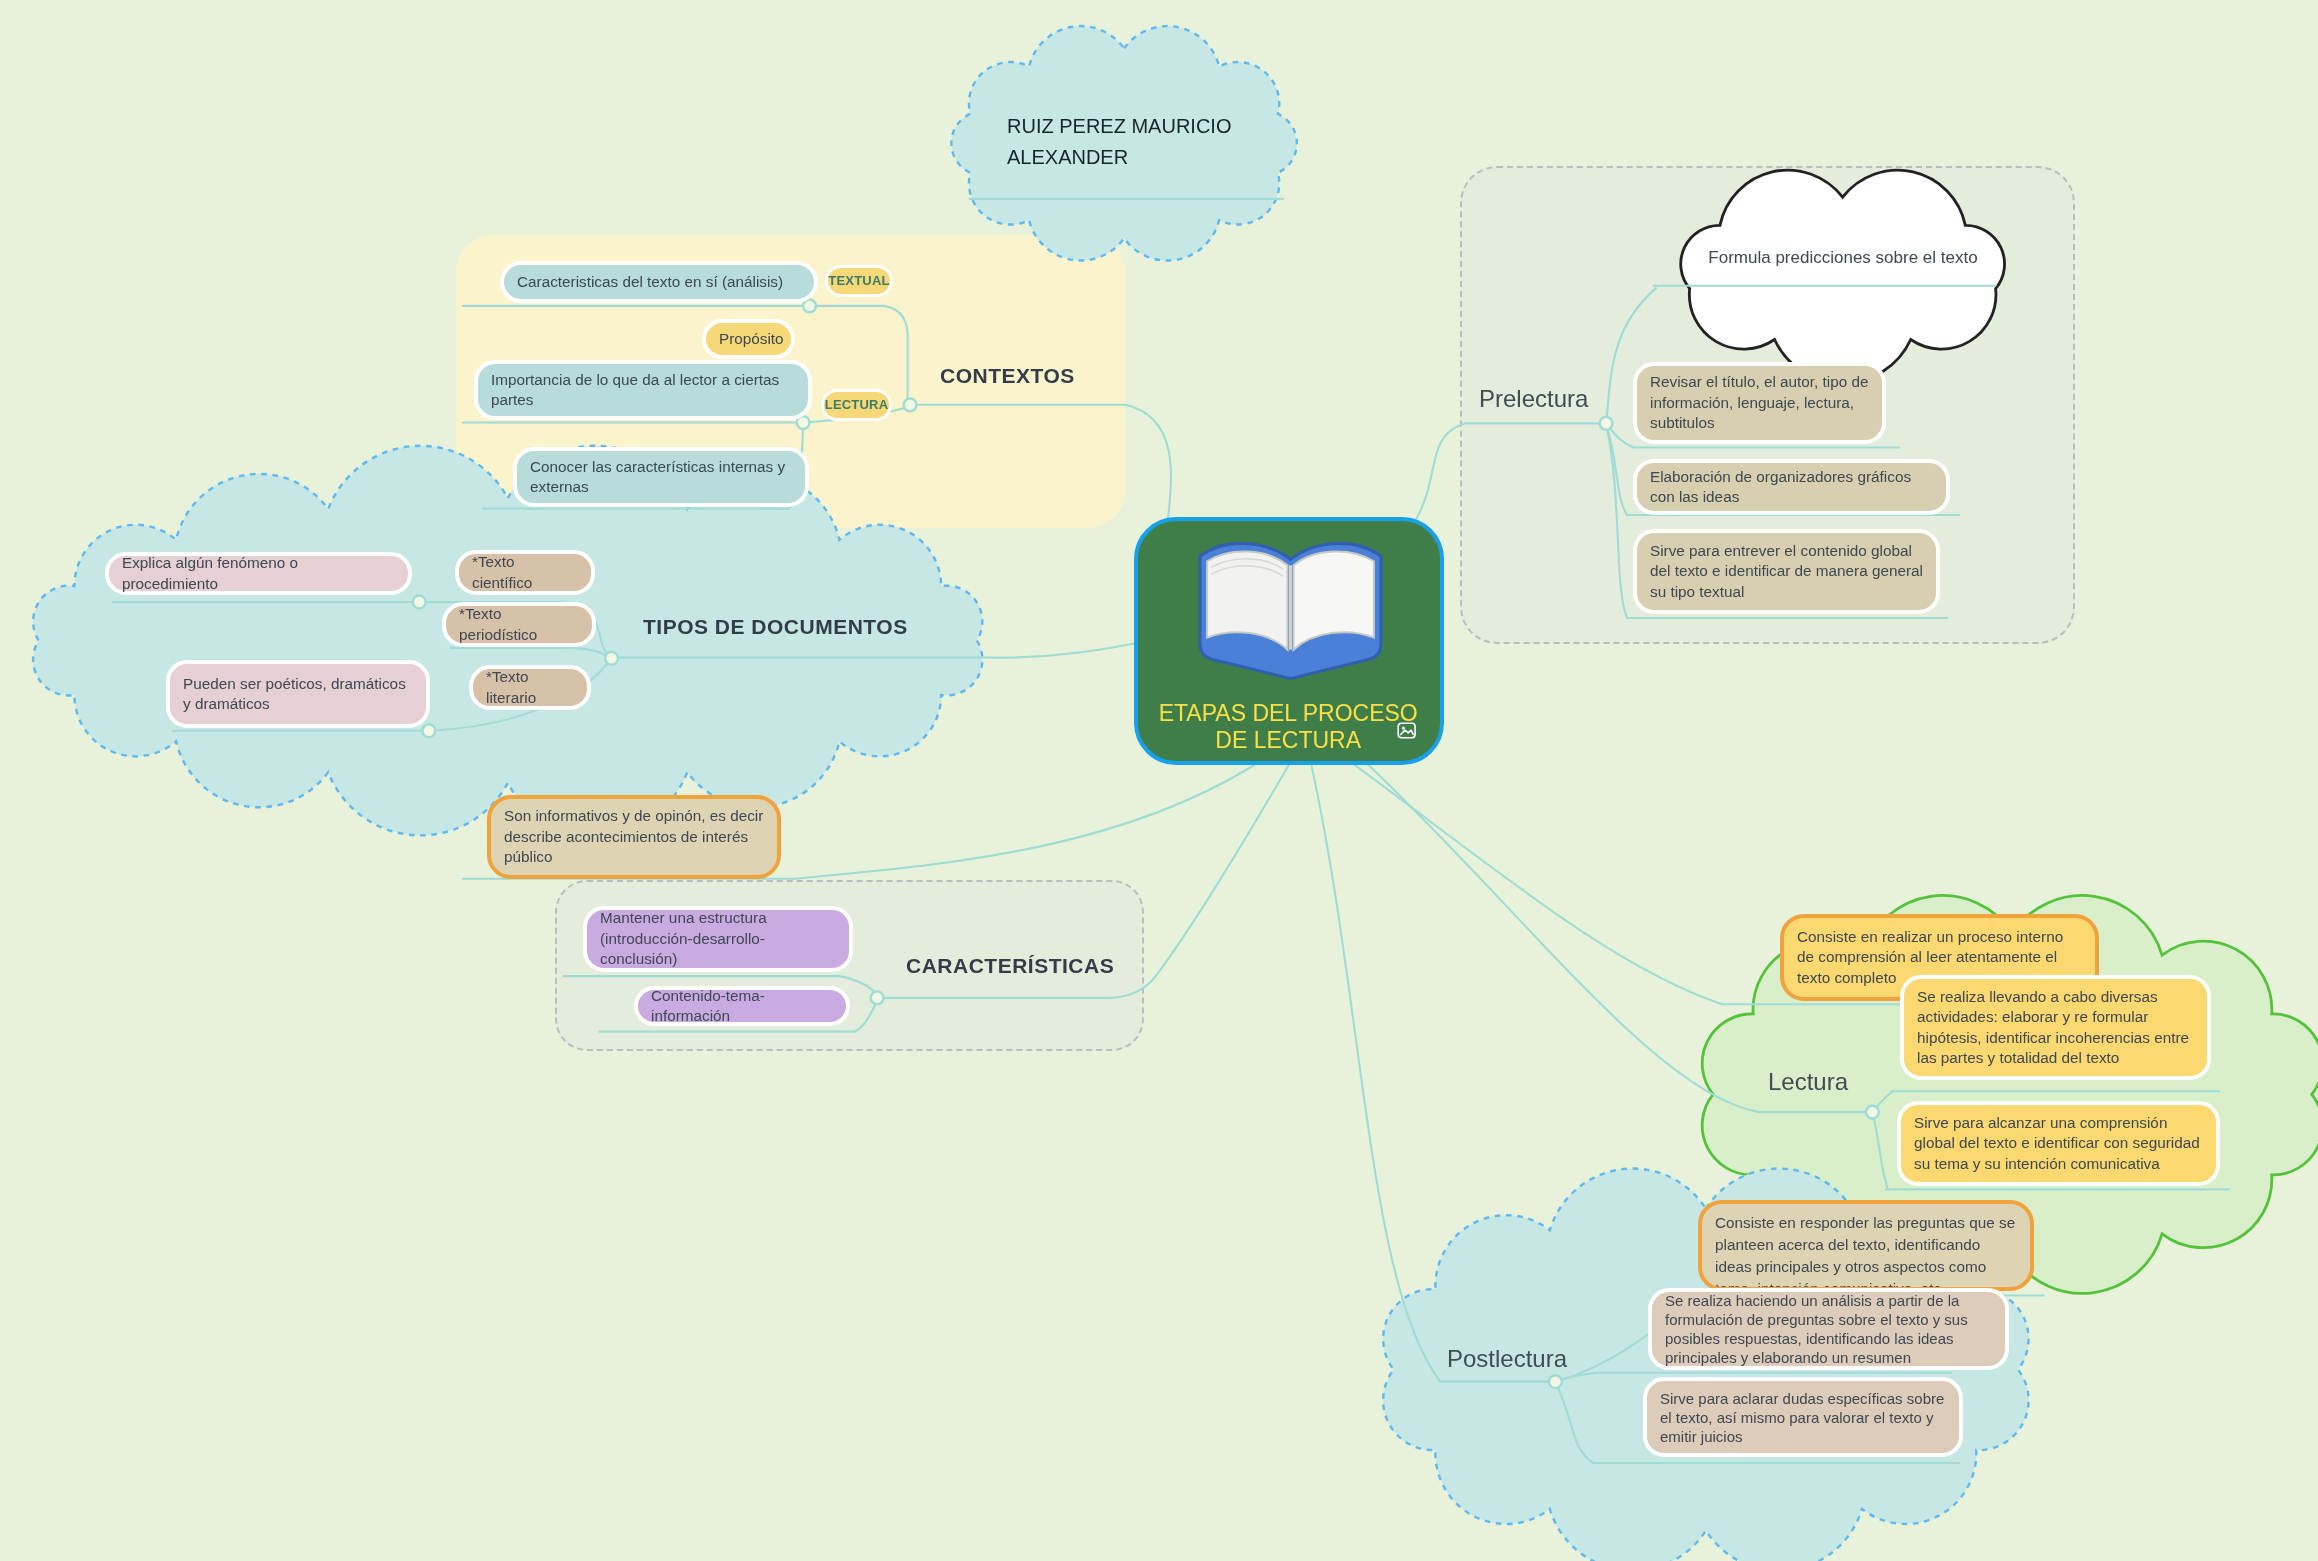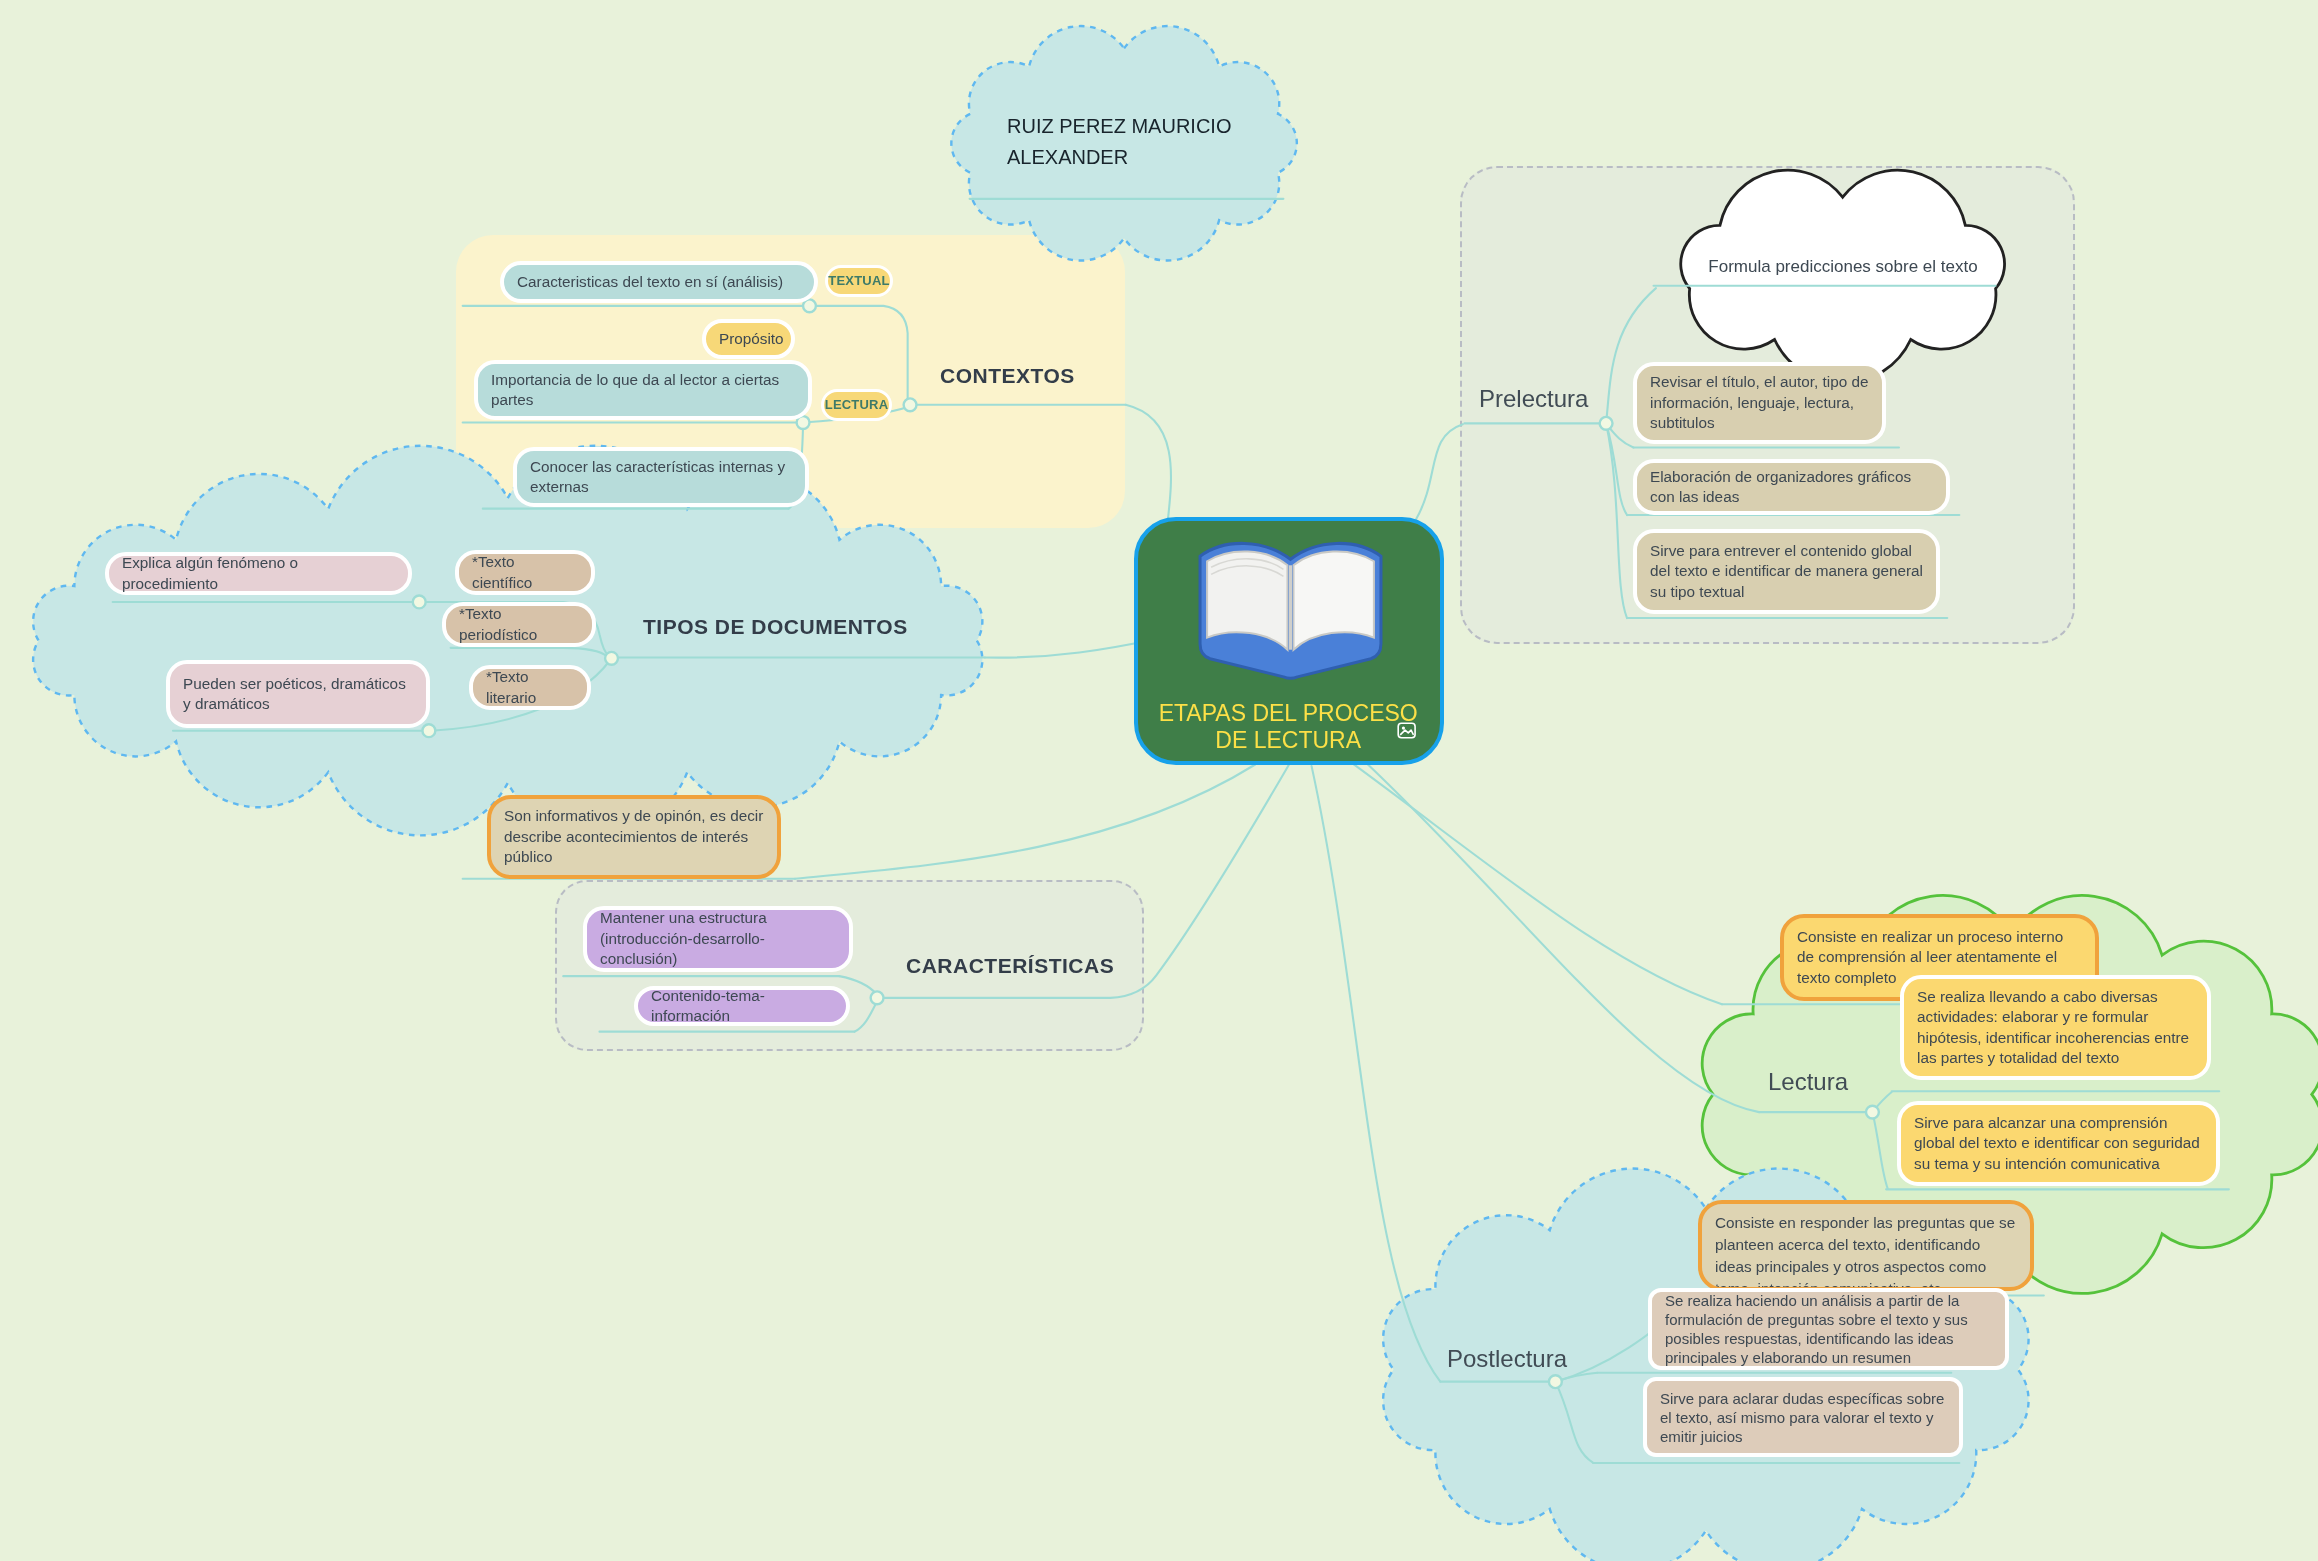--- a/index.html
+++ b/index.html
@@ -15,31 +15,31 @@
   .bubble{position:absolute;z-index:3;box-sizing:border-box;border:4px solid #fff;border-radius:21px;
           padding:8px 13px;font-size:15.3px;line-height:20.5px;color:var(--text-dark);
           display:flex;align-items:center;}
   .blue{background:var(--bubble-blue);}
   .yellow{background:var(--bubble-yellow);}
   .tan{background:var(--bubble-tan);}
   .pink{background:var(--bubble-pink);}
   .purple{background:var(--bubble-purple);}
   .khaki{background:var(--bubble-khaki);}
   .pretan{background:var(--bubble-pretan);}
-  .pinktan{background:var(--bubble-pinktan);border-radius:13px;}
+  .pinktan{background:var(--bubble-pinktan);}
   .lyellow{background:var(--bubble-lyellow);}
   .orangeb{border-color:var(--orange);border-width:4.8px;border-radius:24px;}
   .tag{font-size:13px;color:#3e7a68;padding:4.8px 3.2px;justify-content:center;border-radius:17.7px;border-width:3.2px;font-weight:bold;letter-spacing:0.2px;}
 
   .big-label{position:absolute;z-index:3;font-size:21px;font-weight:bold;color:#333d49;letter-spacing:0.5px;}
   .stage-label{position:absolute;z-index:3;font-size:24px;color:#414c55;}
   .node-text{position:absolute;z-index:3;color:#18242c;}
 
   #author-cloud-text{left:1007px;top:111px;width:249px;font-size:20px;line-height:31px;}
-  #cloud-thought-text{left:1694px;top:257px;width:298px;font-size:17px;color:var(--text-dark);text-align:center;z-index:3;position:absolute;}
+  #cloud-thought-text{left:1694px;top:248px;width:298px;font-size:17px;color:var(--text-dark);text-align:center;z-index:3;position:absolute;}
 
   #cx-b1{left:500px;top:261px;width:318px;height:42px;}
   #cx-textual{left:825px;top:265px;width:68px;height:32px;}
   #cx-prop{left:702px;top:319px;width:93px;height:40px;}
   #cx-b2{left:474px;top:360px;width:338px;height:60px;}
   #cx-lectag{left:821px;top:389px;width:71px;height:32px;}
   #cx-b3{left:513px;top:447px;width:296px;height:60px;}
   #cx-label{left:940px;top:364px;width:233px;}
 
   #tp-p1{left:105px;top:552px;width:307px;height:43px;}

